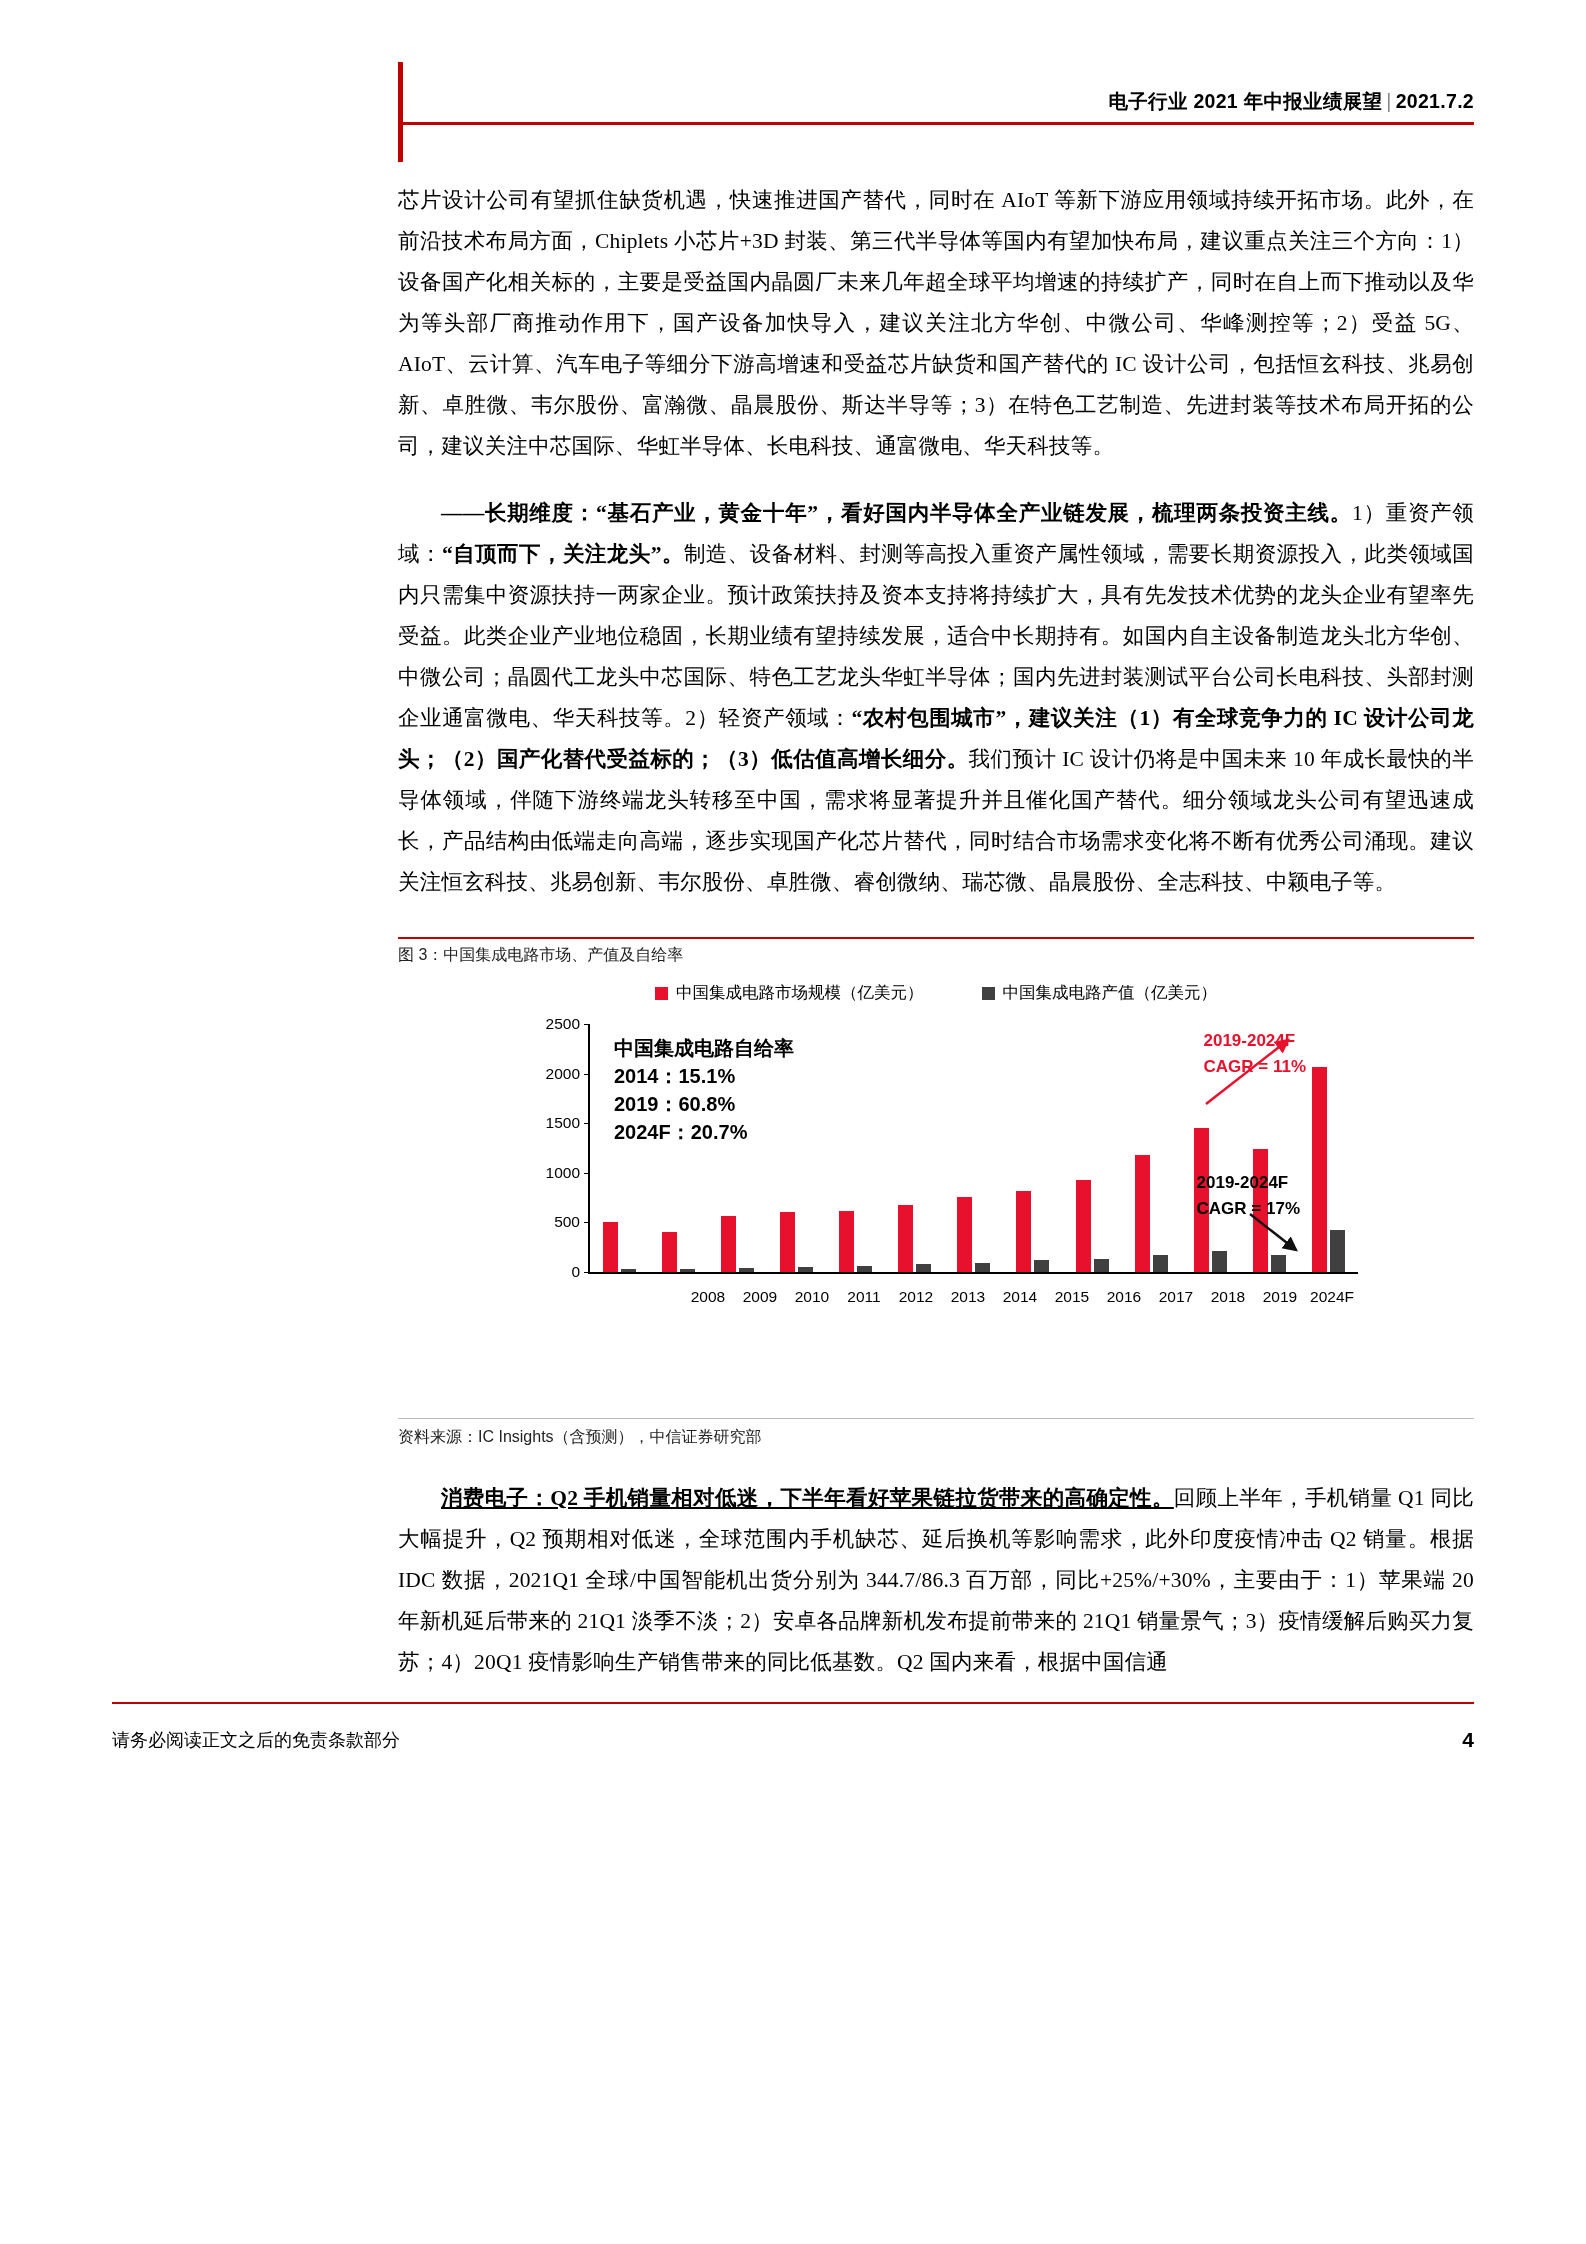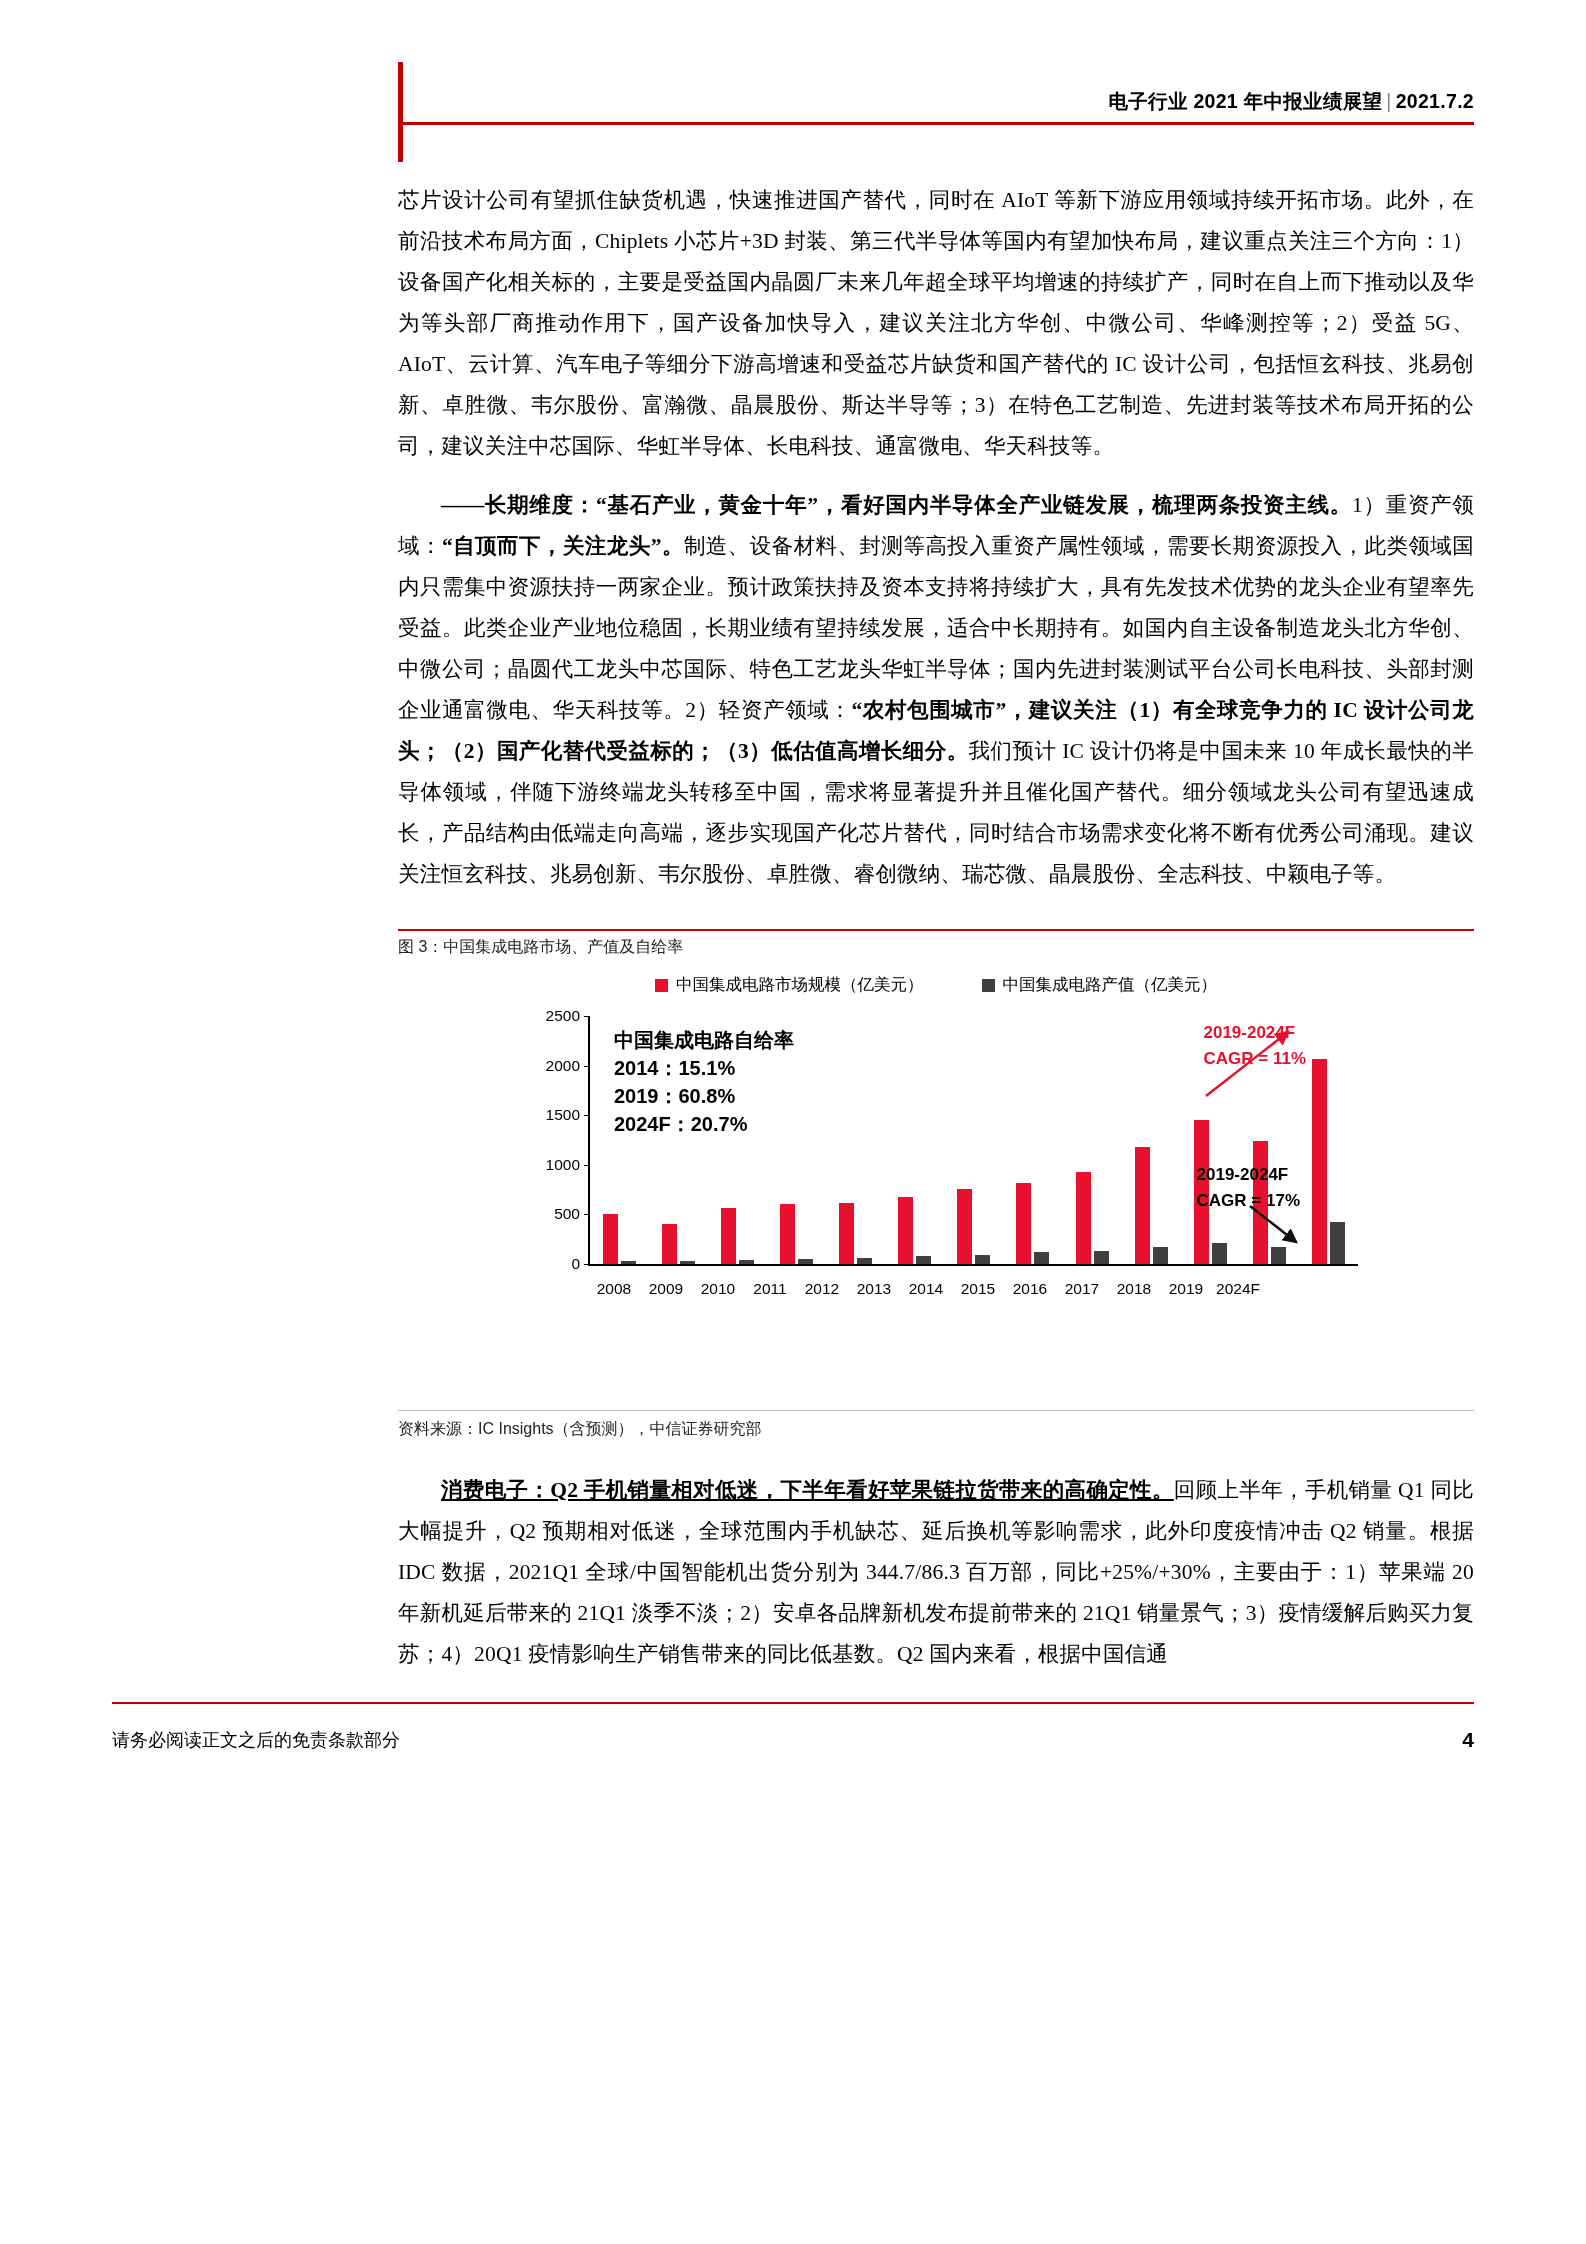--- a/index.html
+++ b/index.html
@@ -63,21 +63,21 @@
   }
   p.para {
     margin: 0 0 0 0;
     font-size: 21.5px;
     line-height: 41px;
     text-align: justify;
     text-justify: inter-ideograph;
     letter-spacing: 0.2px;
   }
   p.para + p.para {
-    margin-top: 18px;
+    margin-top: 26px;
   }
   .indent { text-indent: 2em; }
   b { font-weight: bold; }
   u { text-decoration: underline; }
 
   
   .figure {
     margin-top: 34px;
     position: relative;
   }
@@ -157,21 +157,21 @@
     justify-content: center;
   }
   .bar-red { width: 15px; background: #e8112d; }
   .bar-dark { width: 15px; background: #404040; }
   .xlabels {
     position: absolute;
     left: 82px;
     right: 8px;
     bottom: 12px;
     display: flex;
-    justify-content: flex-start;
+    justify-content: flex-end;
     font-family: "Liberation Sans", sans-serif;
     font-size: 15.5px;
   }
   .xlabels span { width: 52px; text-align: center; }
 
   .annot-box {
     position: absolute;
     left: 108px;
     top: 16px;
     font-family: "Liberation Sans", sans-serif;

